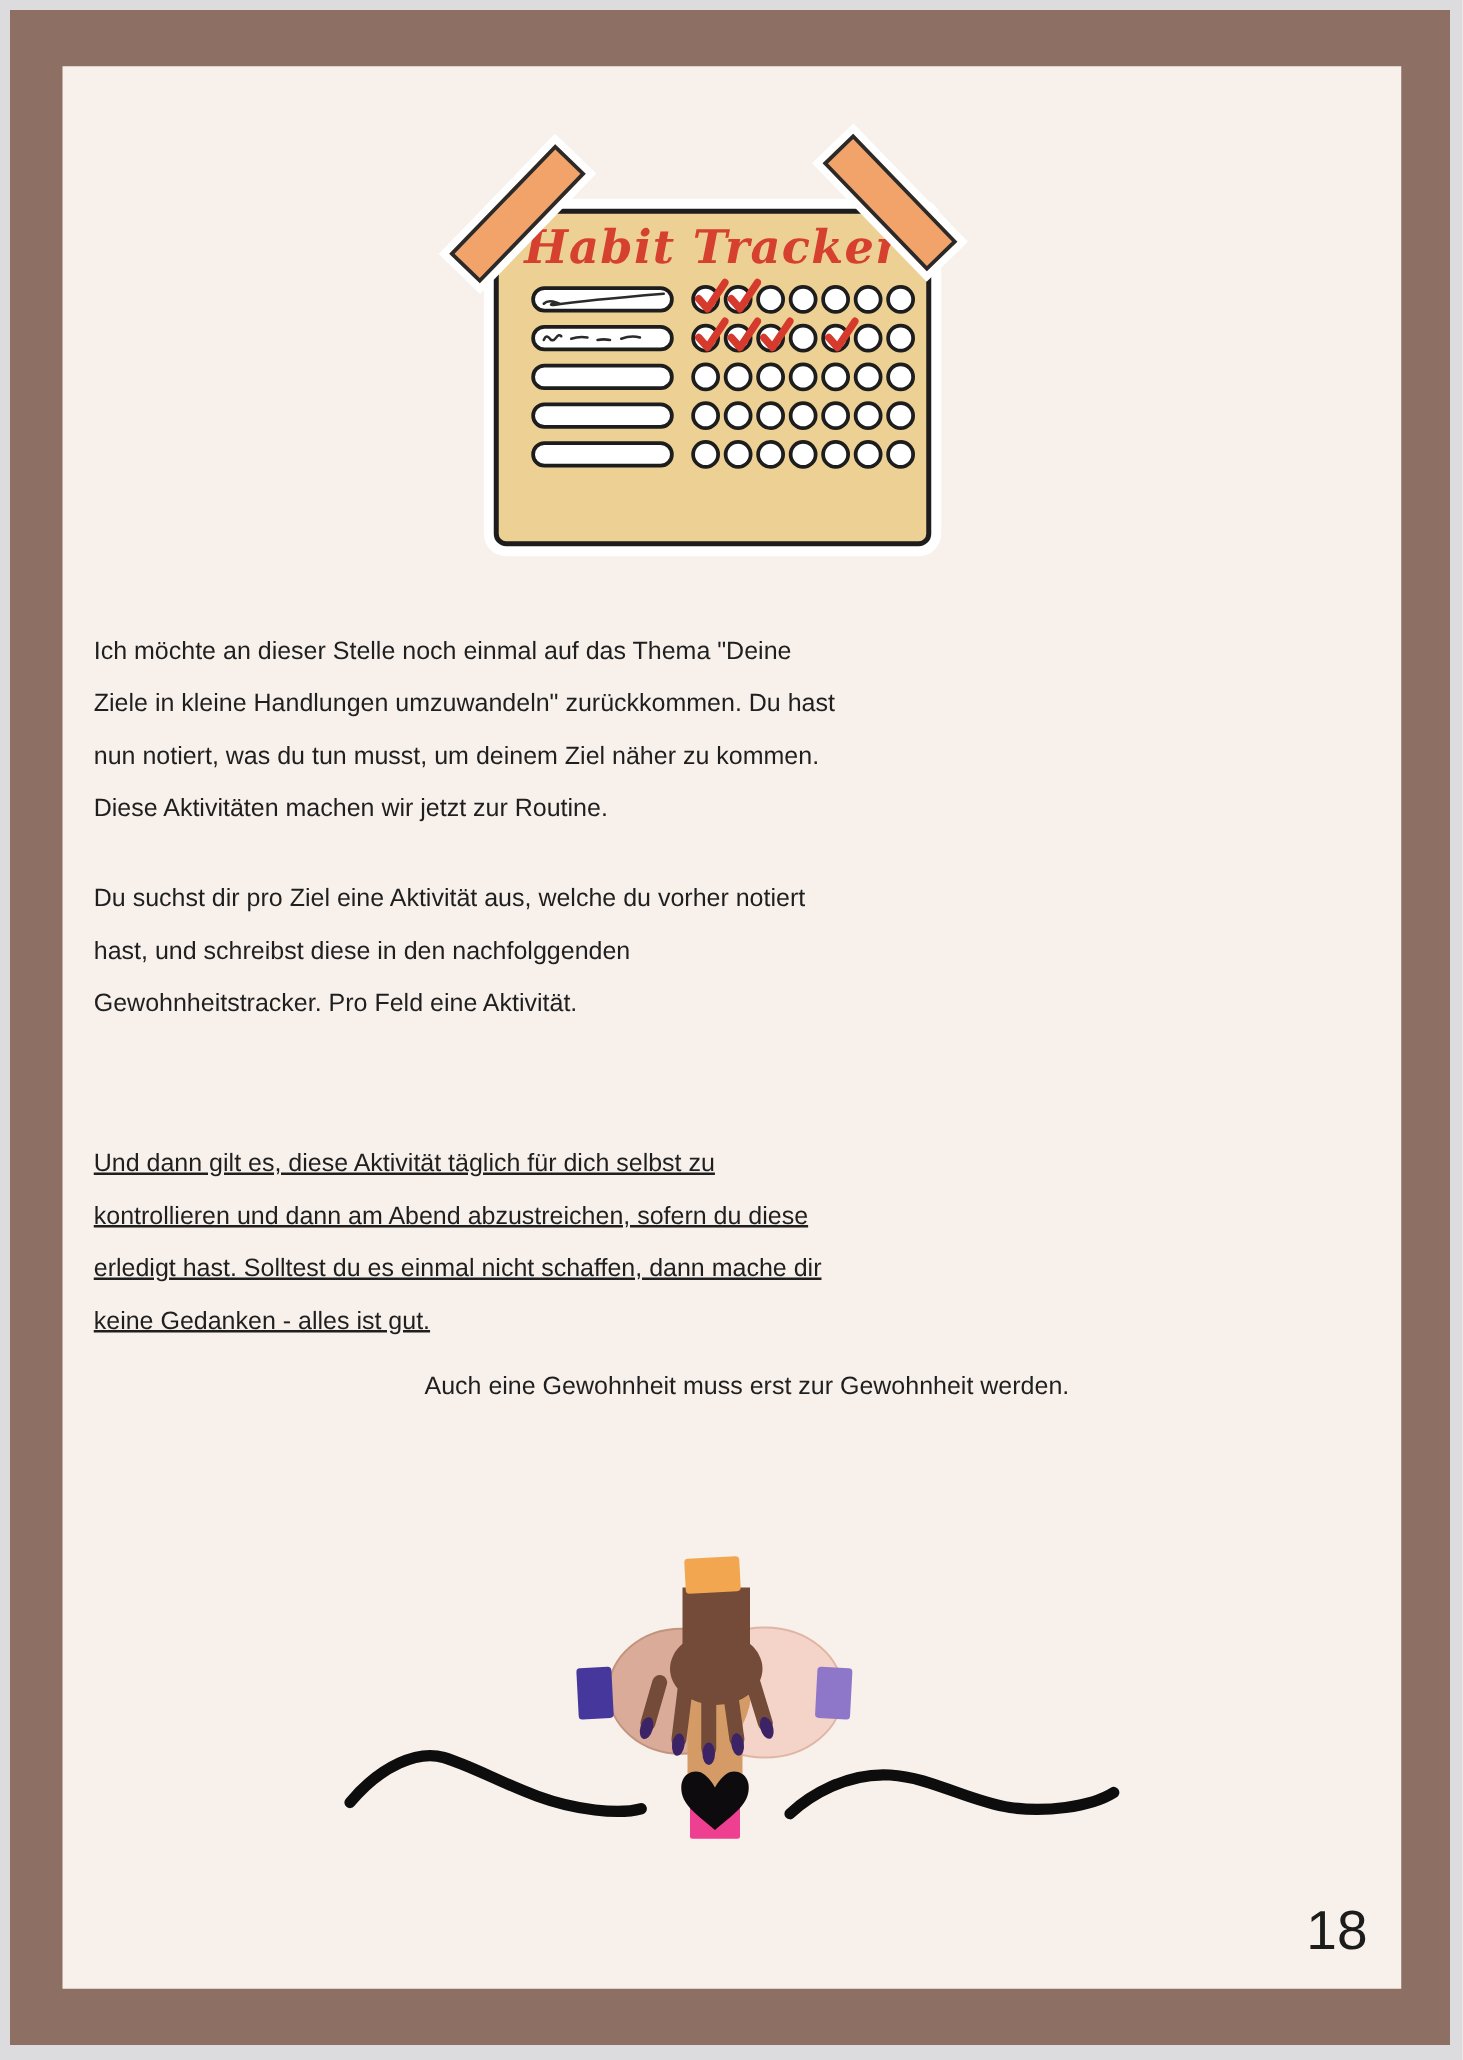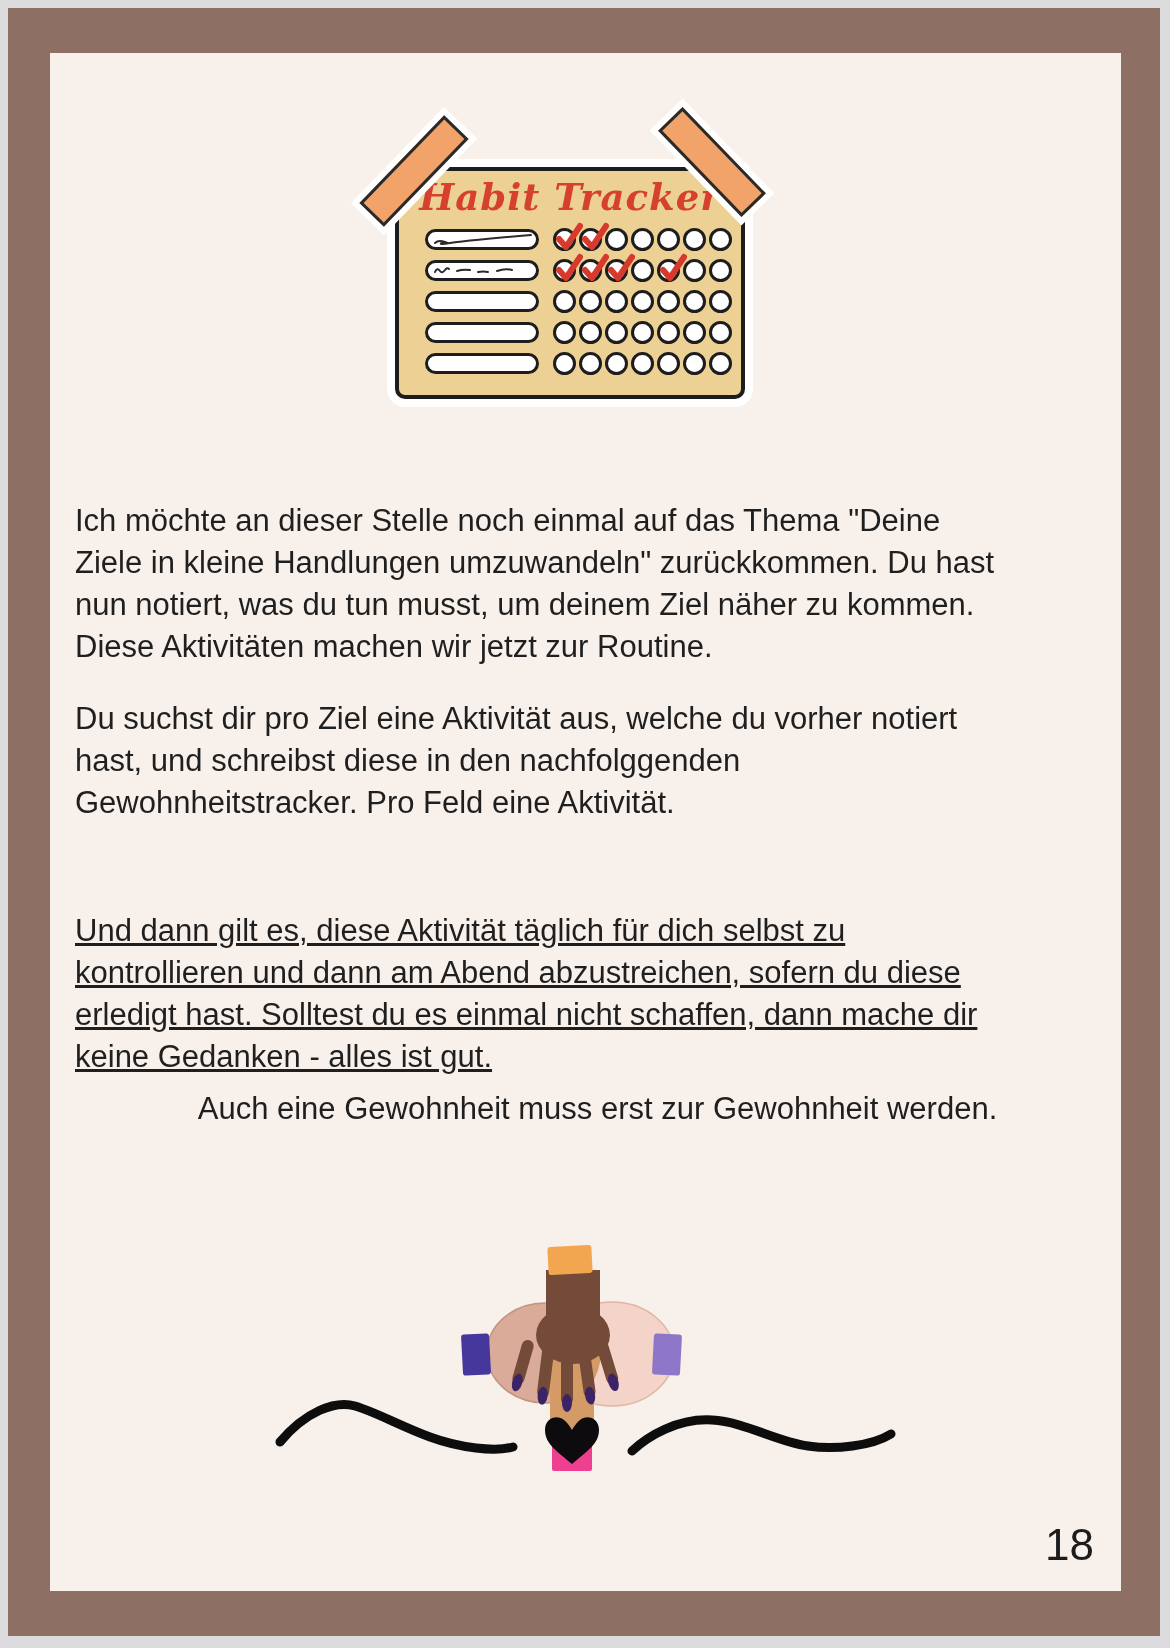--- a/index.html
+++ b/index.html
@@ -12,21 +12,21 @@
   .frame{
     position:absolute;left:8px;top:8px;right:10px;bottom:12px;
     background:#8e6f63;
   }
   .paper{
     position:absolute;left:50px;top:53px;width:1071px;height:1538px;
     background:#f7f0eb;
   }
   
   .tracker-card{
-    position:absolute;left:395px;top:167px;width:350px;height:232px;
+    position:absolute;left:395px;top:167px;width:350px;height:270px;
     background:#edd094;border:4px solid #1d1d1d;border-radius:10px;
     box-shadow:0 0 0 8px #ffffff;
     box-sizing:border-box;z-index:2;
   }
   .tracker-title{
     font-family:"DejaVu Serif", serif;
     font-style:italic;font-weight:bold;
     font-size:37px;line-height:40px;
     color:#d5402f;text-align:center;margin-top:6px;
     letter-spacing:1px;
@@ -50,21 +50,21 @@
   }
   .tape{
     position:absolute;background:#f1a369;border:3px solid #2a2a2a;
     box-sizing:border-box;box-shadow:0 0 0 6px #ffffff;z-index:3;
   }
   .tape-left{left:353px;top:154px;width:122px;height:34px;transform:rotate(-46deg);}
   .tape-right{left:652px;top:145px;width:120px;height:34px;transform:rotate(46deg);}
   
   .para{
     position:absolute;left:75px;width:1045px;
-    font-size:31px;line-height:42px;color:#1f1f1f;
+    font-size:20px;line-height:42px;color:#1f1f1f;
     white-space:pre-line;letter-spacing:0px;
   }
   .para-1{top:500px;}
   .para-2{top:698px;}
   .para-3{top:910px;text-decoration:underline;}
   .para-4{top:1088px;text-align:center;}
   
   .hands{position:absolute;left:260px;top:1240px;width:650px;height:235px;}
   
   .page-number{

